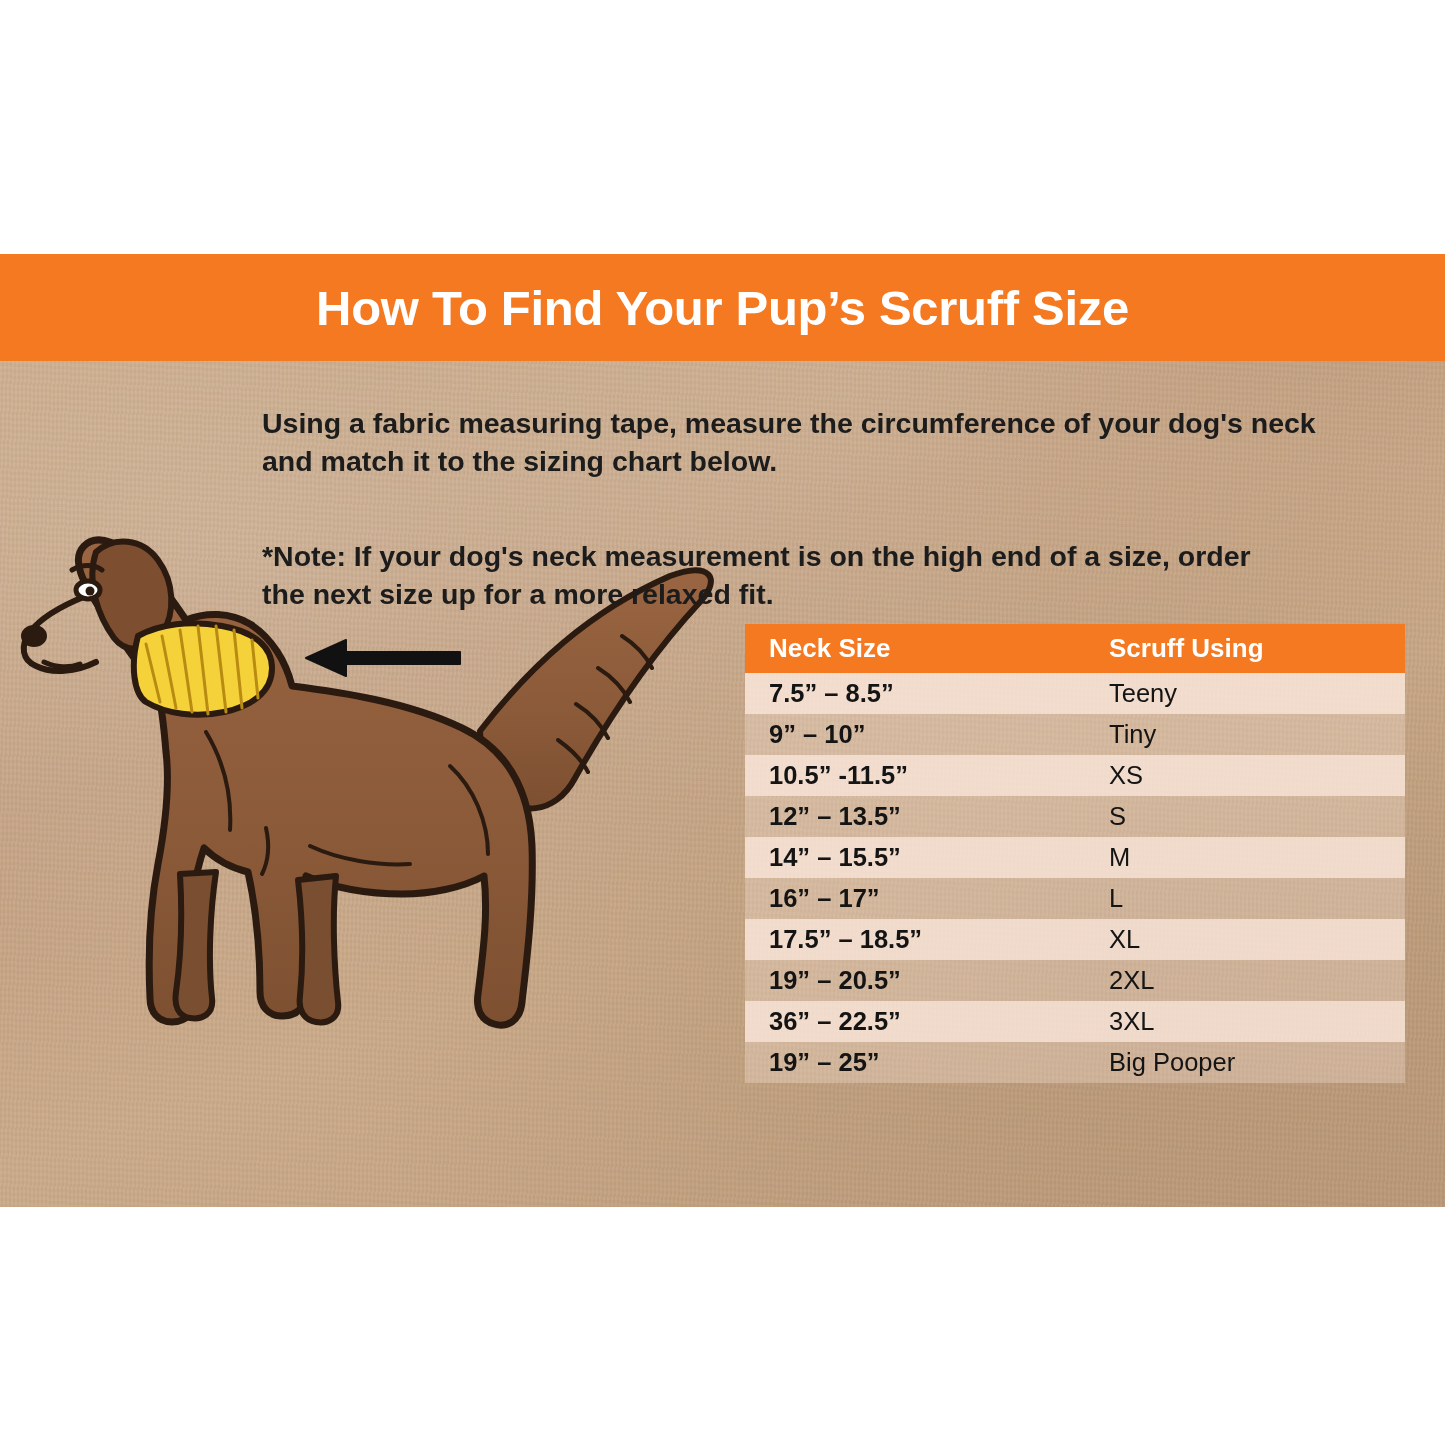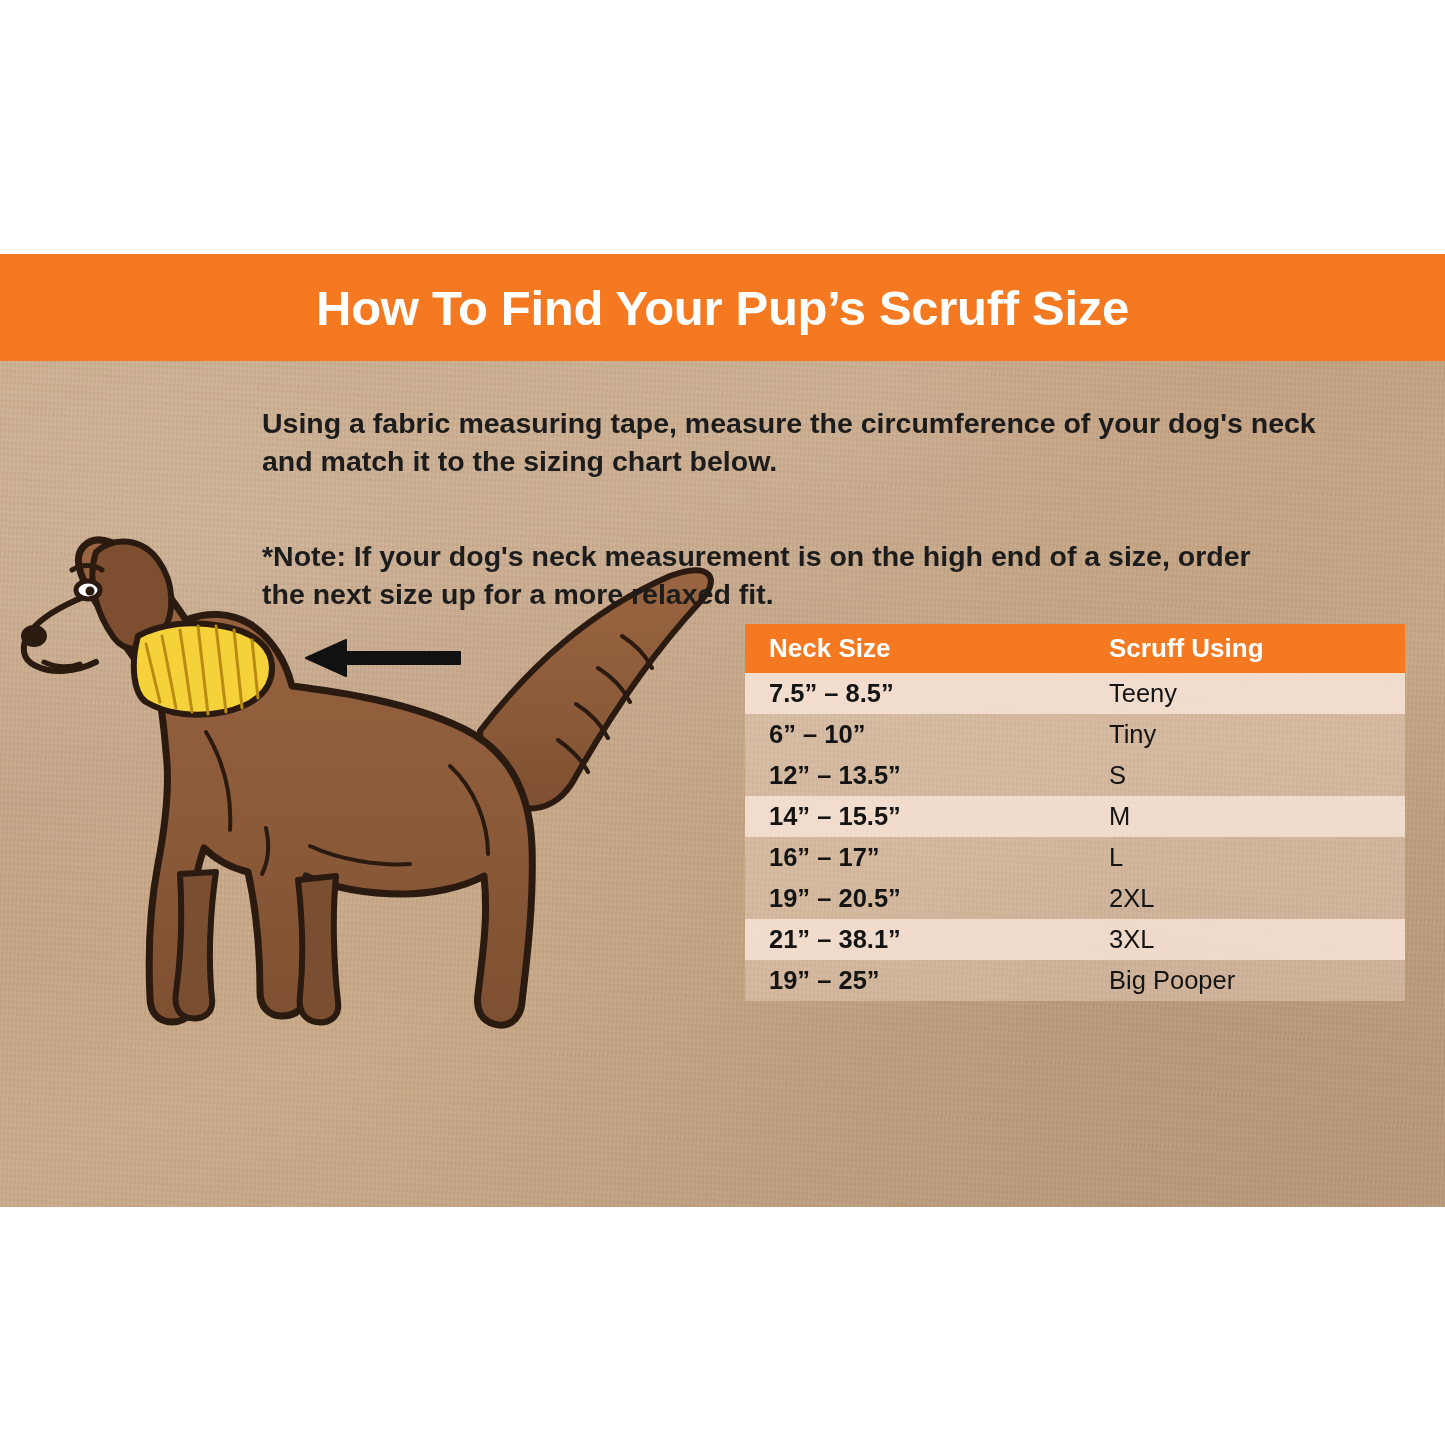--- a/index.html
+++ b/index.html
@@ -230,41 +230,49 @@
           <th>Neck Size</th>
           <th>Scruff Using</th>
         </tr>
       </thead>
       <tbody>
         <tr class="odd">
           <td class="neck">7.5” – 8.5”</td>
           <td class="scruff">Teeny</td>
         </tr>
         <tr class="even">
-          <td class="neck">6” – 10”</td>
+          <td class="neck">9” – 10”</td>
           <td class="scruff">Tiny</td>
+        </tr>
+        <tr class="odd">
+          <td class="neck">10.5” -11.5”</td>
+          <td class="scruff">XS</td>
         </tr>
         <tr class="even">
           <td class="neck">12” – 13.5”</td>
           <td class="scruff">S</td>
         </tr>
         <tr class="odd">
           <td class="neck">14” – 15.5”</td>
           <td class="scruff">M</td>
         </tr>
         <tr class="even">
           <td class="neck">16” – 17”</td>
           <td class="scruff">L</td>
         </tr>
+        <tr class="odd">
+          <td class="neck">17.5” – 18.5”</td>
+          <td class="scruff">XL</td>
+        </tr>
         <tr class="even">
           <td class="neck">19” – 20.5”</td>
           <td class="scruff">2XL</td>
         </tr>
         <tr class="odd">
-          <td class="neck">21” – 38.1”</td>
+          <td class="neck">36” – 22.5”</td>
           <td class="scruff">3XL</td>
         </tr>
         <tr class="even">
           <td class="neck">19” – 25”</td>
           <td class="scruff">Big Pooper</td>
         </tr>
       </tbody>
     </table>
 
 

